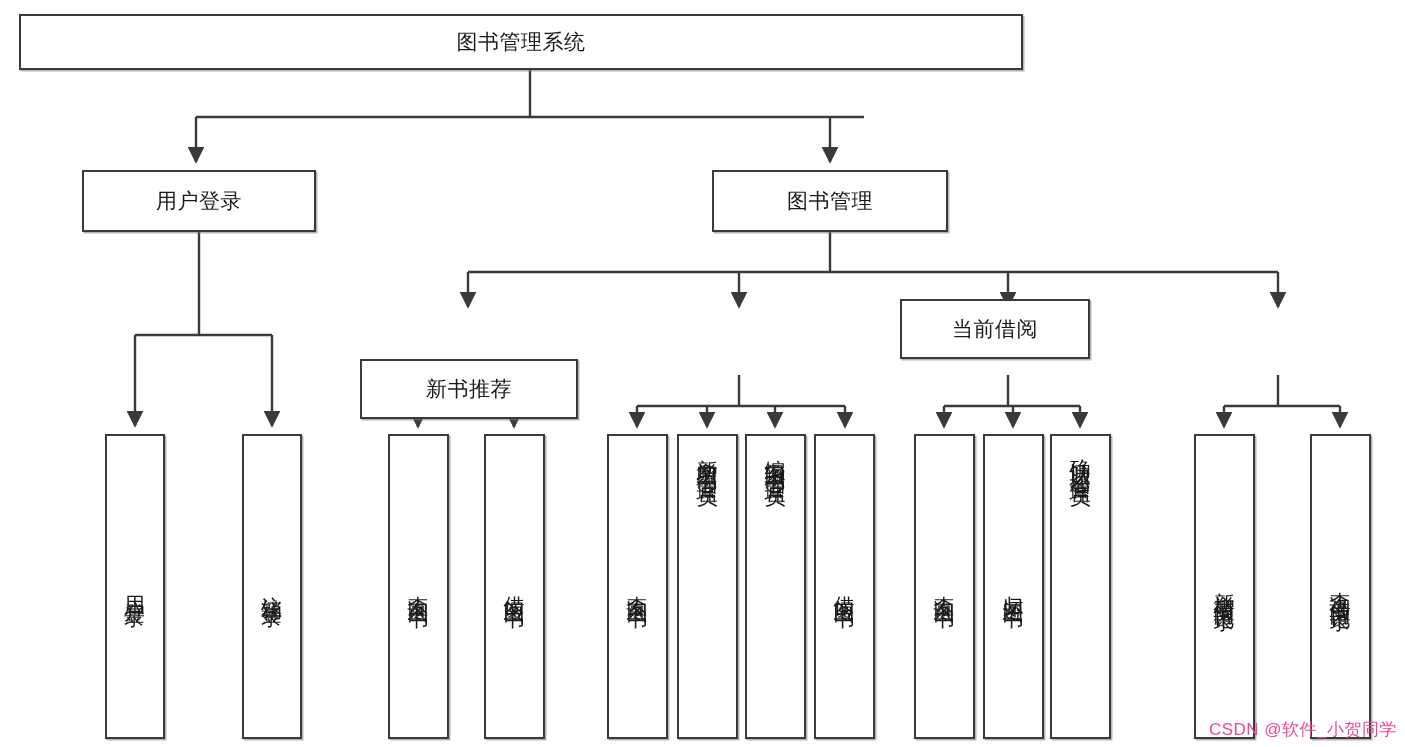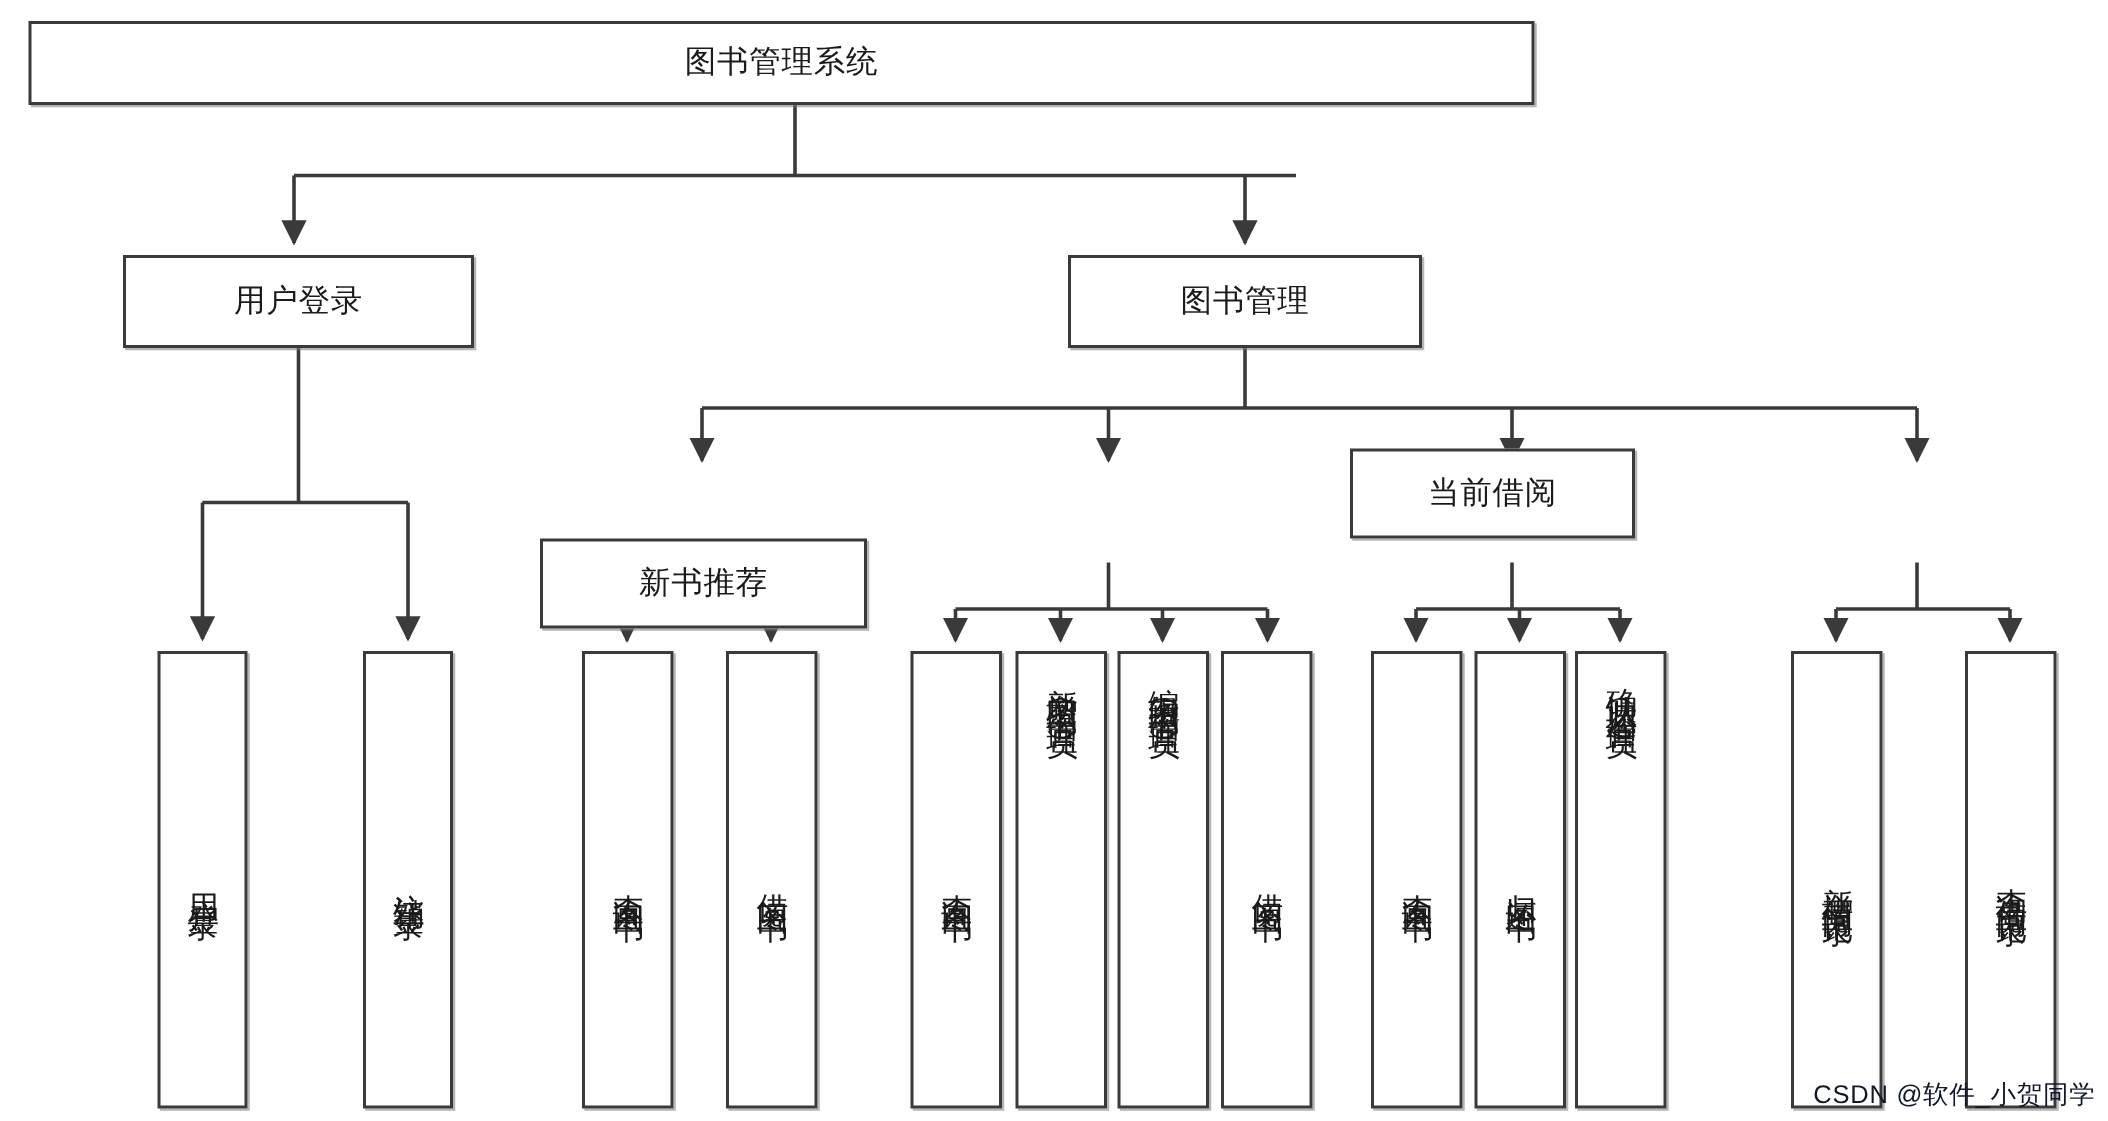--- a/index.html
+++ b/index.html
@@ -58,21 +58,21 @@
   }
   .node.v-center {
     align-items: center;
     padding-top: 0;
   }
   .watermark {
     position: absolute;
     right: 8px;
     bottom: 6px;
     font-size: 17px;
-    color: #0f172a;
+    color: #ec4899;
     letter-spacing: 0.5px;
     white-space: nowrap;
   }
 </style>
 </head>
 <body>
 
 <div id="canvas">
 
   <svg class="wires" viewBox="0 0 1405 747" xmlns="http://www.w3.org/2000/svg">

